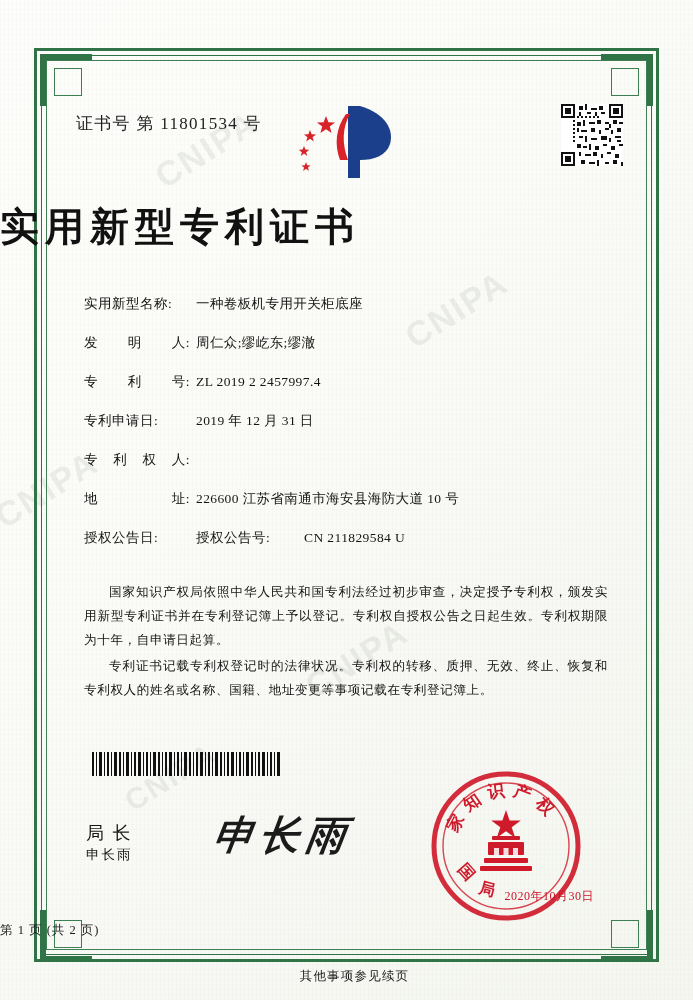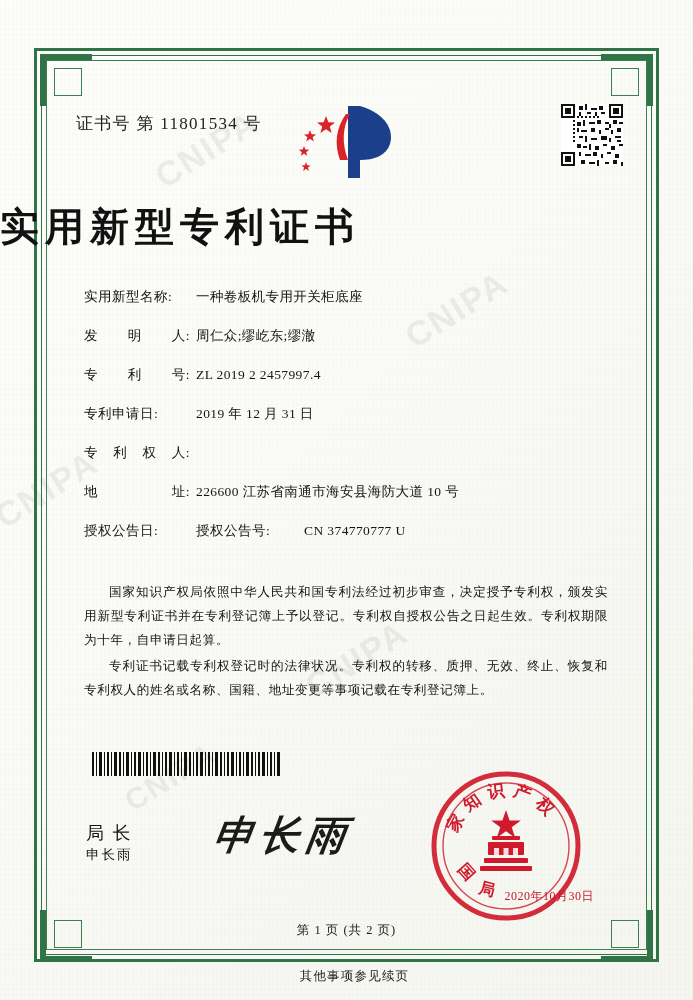--- a/index.html
+++ b/index.html
@@ -137,20 +137,21 @@
     left: 84px; top: 288px;
     width: 520px;
   }
   .field-row {
     display: flex;
     align-items: flex-end;
     margin-bottom: 21px;
     font-size: 13.5px;
     line-height: 18px;
     color: #151515;
+    margin-top: 7px;
   }
   .field-label {
     width: 112px;
     flex: none;
     letter-spacing: 0.5px;
     white-space: nowrap;
   }
   .field-label.spaced {
     display: flex;
     justify-content: space-between;
@@ -241,21 +242,21 @@
     font-size: 12px;
     color: #c8152a;
     letter-spacing: 0.5px;
     font-family: "Liberation Serif", serif;
   }
 
   
   #page-indicator {
     position: absolute;
     left: 0; right: 0; top: 922px;
-    text-align: center;
+    text-align: left;
     font-size: 12.5px;
     letter-spacing: 1px;
     color: #1a1a1a;
   }
   #footer-note {
     position: absolute;
     left: 16px; right: 0; top: 968px;
     text-align: center;
     font-size: 12.5px;
     letter-spacing: 1.2px;
@@ -437,21 +438,21 @@
       <div class="field-label spaced">
         <span>地</span>
         <span>址:</span>
       </div>
       <div class="field-value">226600 江苏省南通市海安县海防大道 10 号</div>
     </div>
 
     <div class="field-row split">
       <div class="field-label">授权公告日:</div>
       <div class="field-label2">授权公告号:</div>
-      <div class="field-value2">CN 374770777 U</div>
+      <div class="field-value2">CN 211829584 U</div>
     </div>
 
   </div>
 
   <div id="body-text">
     <p>国家知识产权局依照中华人民共和国专利法经过初步审查，决定授予专利权，颁发实用新型专利证书并在专利登记簿上予以登记。专利权自授权公告之日起生效。专利权期限为十年，自申请日起算。</p>
     <p>专利证书记载专利权登记时的法律状况。专利权的转移、质押、无效、终止、恢复和专利权人的姓名或名称、国籍、地址变更等事项记载在专利登记簿上。</p>
   </div>
 
   <div id="barcode">

